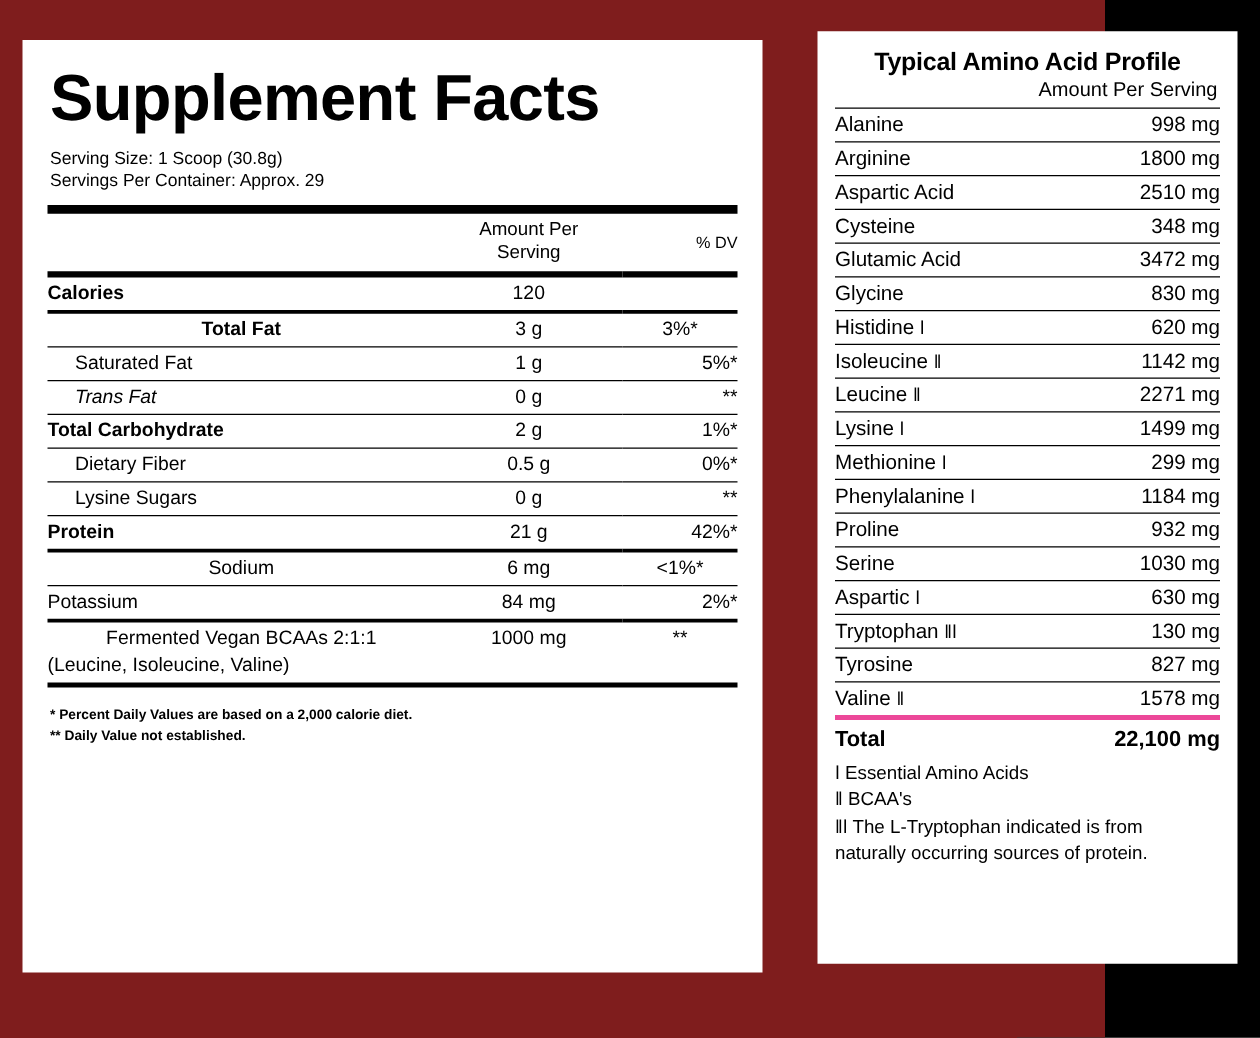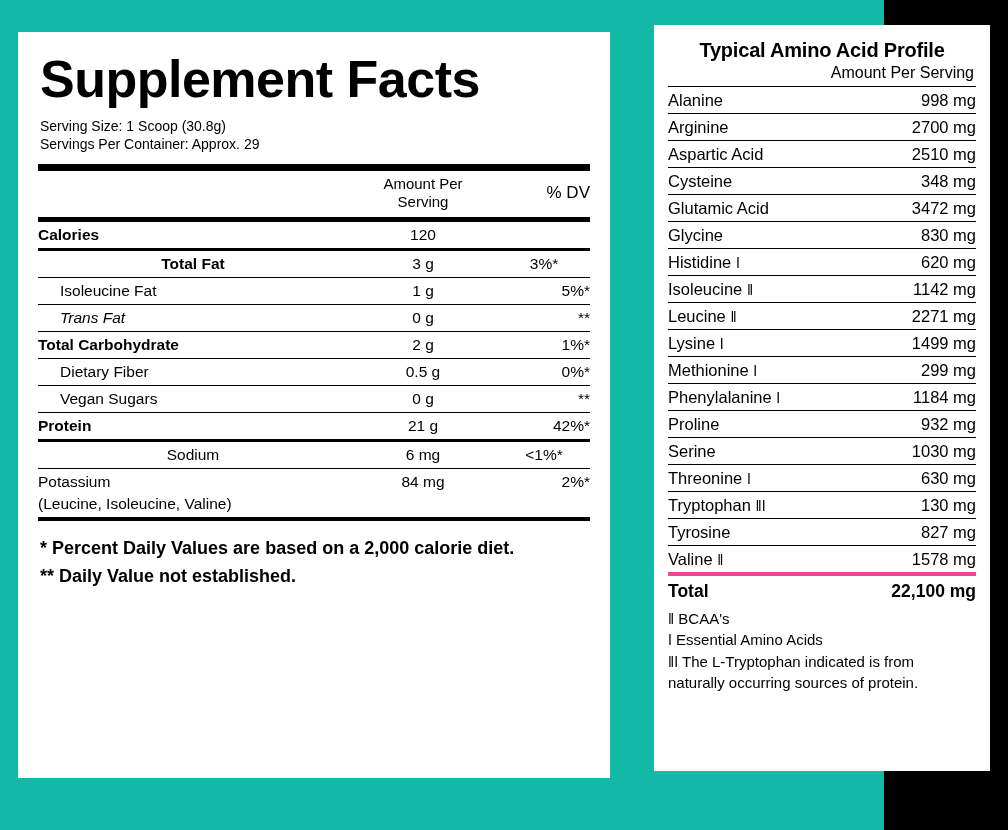--- a/index.html
+++ b/index.html
@@ -11,21 +11,21 @@
     width: 1008px;
     height: 830px;
     font-family: "Liberation Sans", sans-serif;
     color: #000000;
     overflow: hidden;
   }
   .page {
     position: relative;
     width: 884px;
     height: 830px;
-    background: #14b8a6;
+    background: #7f1d1d;
   }
 
   
   .sf-panel {
     position: absolute;
     left: 18px;
     top: 32px;
     width: 592px;
     height: 746px;
     background: #ffffff;
@@ -69,36 +69,36 @@
     width: 92px;
     text-align: right;
   }
   .hdr-amt {
     font-size: 15px;
     text-align: center;
     line-height: 1.2;
     padding-bottom: 6px !important;
   }
   .hdr-dv {
-    font-size: 17px;
+    font-size: 13px;
     text-align: right;
     vertical-align: middle !important;
     padding-bottom: 6px !important;
   }
   .bold { font-weight: bold; }
   .indent1 { padding-left: 22px !important; }
   .indent2 { padding-left: 42px !important; }
   .italic { font-style: italic; }
   .row-line td { border-top: 1px solid #000; }
   .row-thick td { border-top: 5px solid #000; }
   .row-med td { border-top: 3px solid #000; text-align: center; }
   .bcaa-sub { font-size: 15.5px; padding-top: 0 !important; }
   .footnotes {
     margin-top: 14px;
-    font-size: 18px;
+    font-size: 11px;
     font-weight: bold;
     line-height: 1.55;
     margin-left: 2px;
   }
 
   
   .aa-panel {
     position: absolute;
     left: 654px;
     top: 25px;
@@ -178,21 +178,21 @@
           <td class="col-dv"></td>
         </tr>
 
         <tr class="row-med">
           <td class="bold">Total Fat</td>
           <td class="col-amt">3 g</td>
           <td class="col-dv">3%*</td>
         </tr>
 
         <tr class="row-line">
-          <td class="indent1">Isoleucine Fat</td>
+          <td class="indent1">Saturated Fat</td>
           <td class="col-amt">1 g</td>
           <td class="col-dv">5%*</td>
         </tr>
 
         <tr class="row-line">
           <td class="indent1"><span class="italic">Trans Fat</span></td>
           <td class="col-amt">0 g</td>
           <td class="col-dv">**</td>
         </tr>
 
@@ -202,21 +202,21 @@
           <td class="col-dv">1%*</td>
         </tr>
 
         <tr class="row-line">
           <td class="indent1">Dietary Fiber</td>
           <td class="col-amt">0.5 g</td>
           <td class="col-dv">0%*</td>
         </tr>
 
         <tr class="row-line">
-          <td class="indent1">Vegan Sugars</td>
+          <td class="indent1">Lysine Sugars</td>
           <td class="col-amt">0 g</td>
           <td class="col-dv">**</td>
         </tr>
 
 
         <tr class="row-line">
           <td class="bold">Protein</td>
           <td class="col-amt">21 g</td>
           <td class="col-dv">42%*</td>
         </tr>
@@ -226,20 +226,25 @@
           <td class="col-amt">6 mg</td>
           <td class="col-dv">&lt;1%*</td>
         </tr>
 
         <tr class="row-line">
           <td>Potassium</td>
           <td class="col-amt">84 mg</td>
           <td class="col-dv">2%*</td>
         </tr>
 
+        <tr class="row-med">
+          <td>Fermented Vegan BCAAs 2:1:1</td>
+          <td class="col-amt">1000 mg</td>
+          <td class="col-dv">**</td>
+        </tr>
 
         <tr>
           <td class="bcaa-sub">(Leucine, Isoleucine, Valine)</td>
           <td class="col-amt"></td>
           <td class="col-dv"></td>
         </tr>
       </tbody>
     </table>
 
     <div class="rule-med"></div>
@@ -256,21 +261,21 @@
     <div class="aa-sub">Amount Per Serving</div>
 
     <table class="aa">
       <tbody>
         <tr>
           <td class="aa-name"><span>Alanine</span> <span class="sup"></span></td>
           <td class="aa-val">998 mg</td>
         </tr>
         <tr>
           <td class="aa-name"><span>Arginine</span> <span class="sup"></span></td>
-          <td class="aa-val">2700 mg</td>
+          <td class="aa-val">1800 mg</td>
         </tr>
         <tr>
           <td class="aa-name"><span>Aspartic Acid</span> <span class="sup"></span></td>
           <td class="aa-val">2510 mg</td>
         </tr>
         <tr>
           <td class="aa-name"><span>Cysteine</span> <span class="sup"></span></td>
           <td class="aa-val">348 mg</td>
         </tr>
         <tr>
@@ -307,21 +312,21 @@
         </tr>
         <tr>
           <td class="aa-name"><span>Proline</span> <span class="sup"></span></td>
           <td class="aa-val">932 mg</td>
         </tr>
         <tr>
           <td class="aa-name"><span>Serine</span> <span class="sup"></span></td>
           <td class="aa-val">1030 mg</td>
         </tr>
         <tr>
-          <td class="aa-name"><span>Threonine</span> <span class="sup">ǀ</span></td>
+          <td class="aa-name"><span>Aspartic</span> <span class="sup">ǀ</span></td>
           <td class="aa-val">630 mg</td>
         </tr>
         <tr>
           <td class="aa-name"><span>Tryptophan</span> <span class="sup">ǁǀ</span></td>
           <td class="aa-val">130 mg</td>
         </tr>
         <tr>
           <td class="aa-name"><span>Tyrosine</span> <span class="sup"></span></td>
           <td class="aa-val">827 mg</td>
         </tr>
@@ -330,20 +335,20 @@
           <td class="aa-val">1578 mg</td>
         </tr>
         <tr class="total">
           <td class="aa-name">Total</td>
           <td class="aa-val">22,100 mg</td>
         </tr>
       </tbody>
     </table>
 
     <div class="aa-notes">
+      <div>ǀ Essential Amino Acids</div>
       <div>ǁ BCAA's</div>
-      <div>ǀ Essential Amino Acids</div>
       <div>ǁǀ The L-Tryptophan indicated is from</div>
       <div>naturally occurring sources of protein.</div>
     </div>
   </div>
 
 </div>
 
 </body></html>

